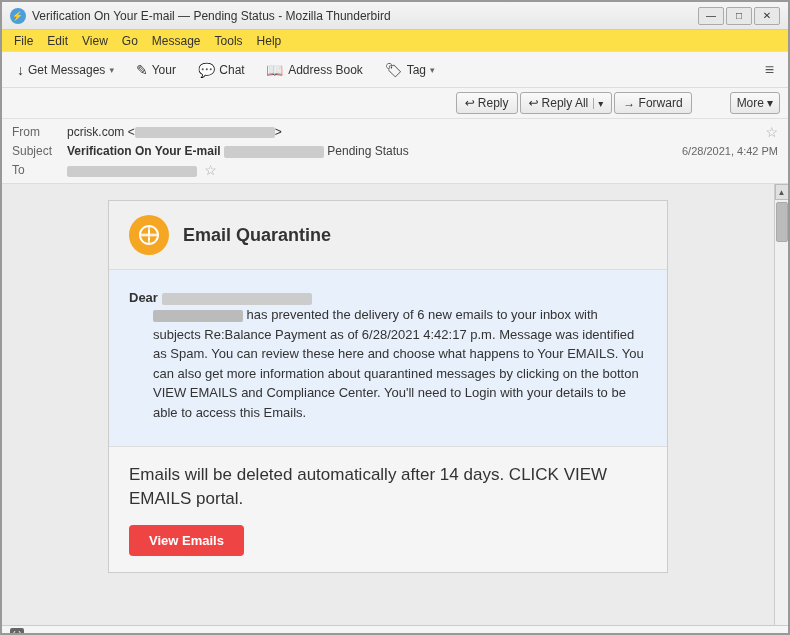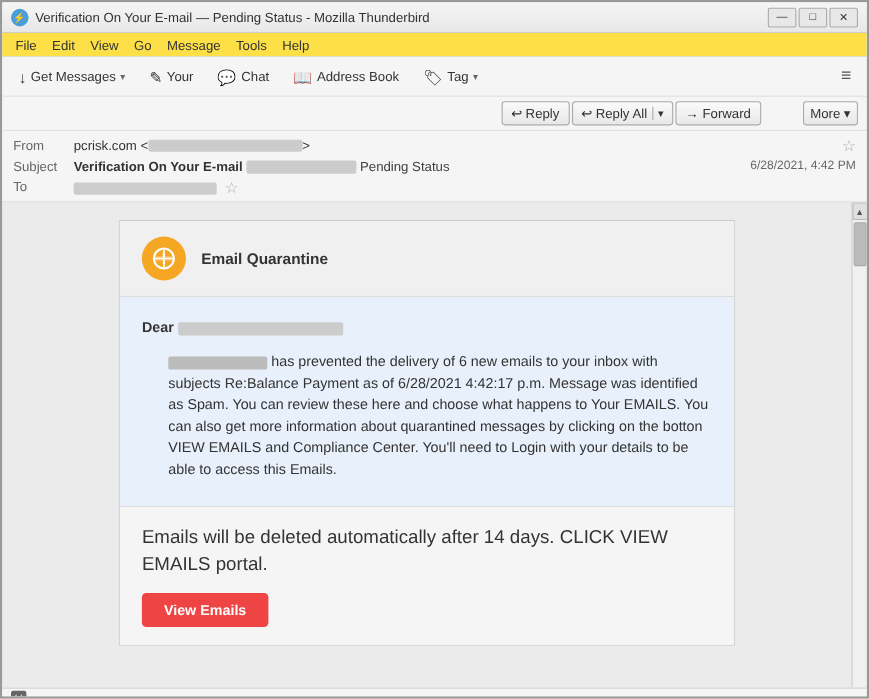--- a/index.html
+++ b/index.html
@@ -242,33 +242,32 @@
       align-items: center;
       justify-content: center;
       flex-shrink: 0;
     }
     .quarantine-icon svg {
       width: 24px;
       height: 24px;
       fill: white;
     }
     .email-card-title {
-      font-size: 14px;
+      font-size: 18px;
       font-weight: 600;
       color: #333;
     }
 
     .email-card-body {
       background: #e8f0fb;
       padding: 20px 20px 16px 20px;
     }
     .dear-line {
       font-weight: bold;
       font-size: 13px;
-      margin-bottom: 14px;
       color: #333;
     }
     .dear-redacted {
       display: inline-block;
       background: #ccc;
       border-radius: 2px;
       height: 12px;
       width: 150px;
       vertical-align: middle;
     }

